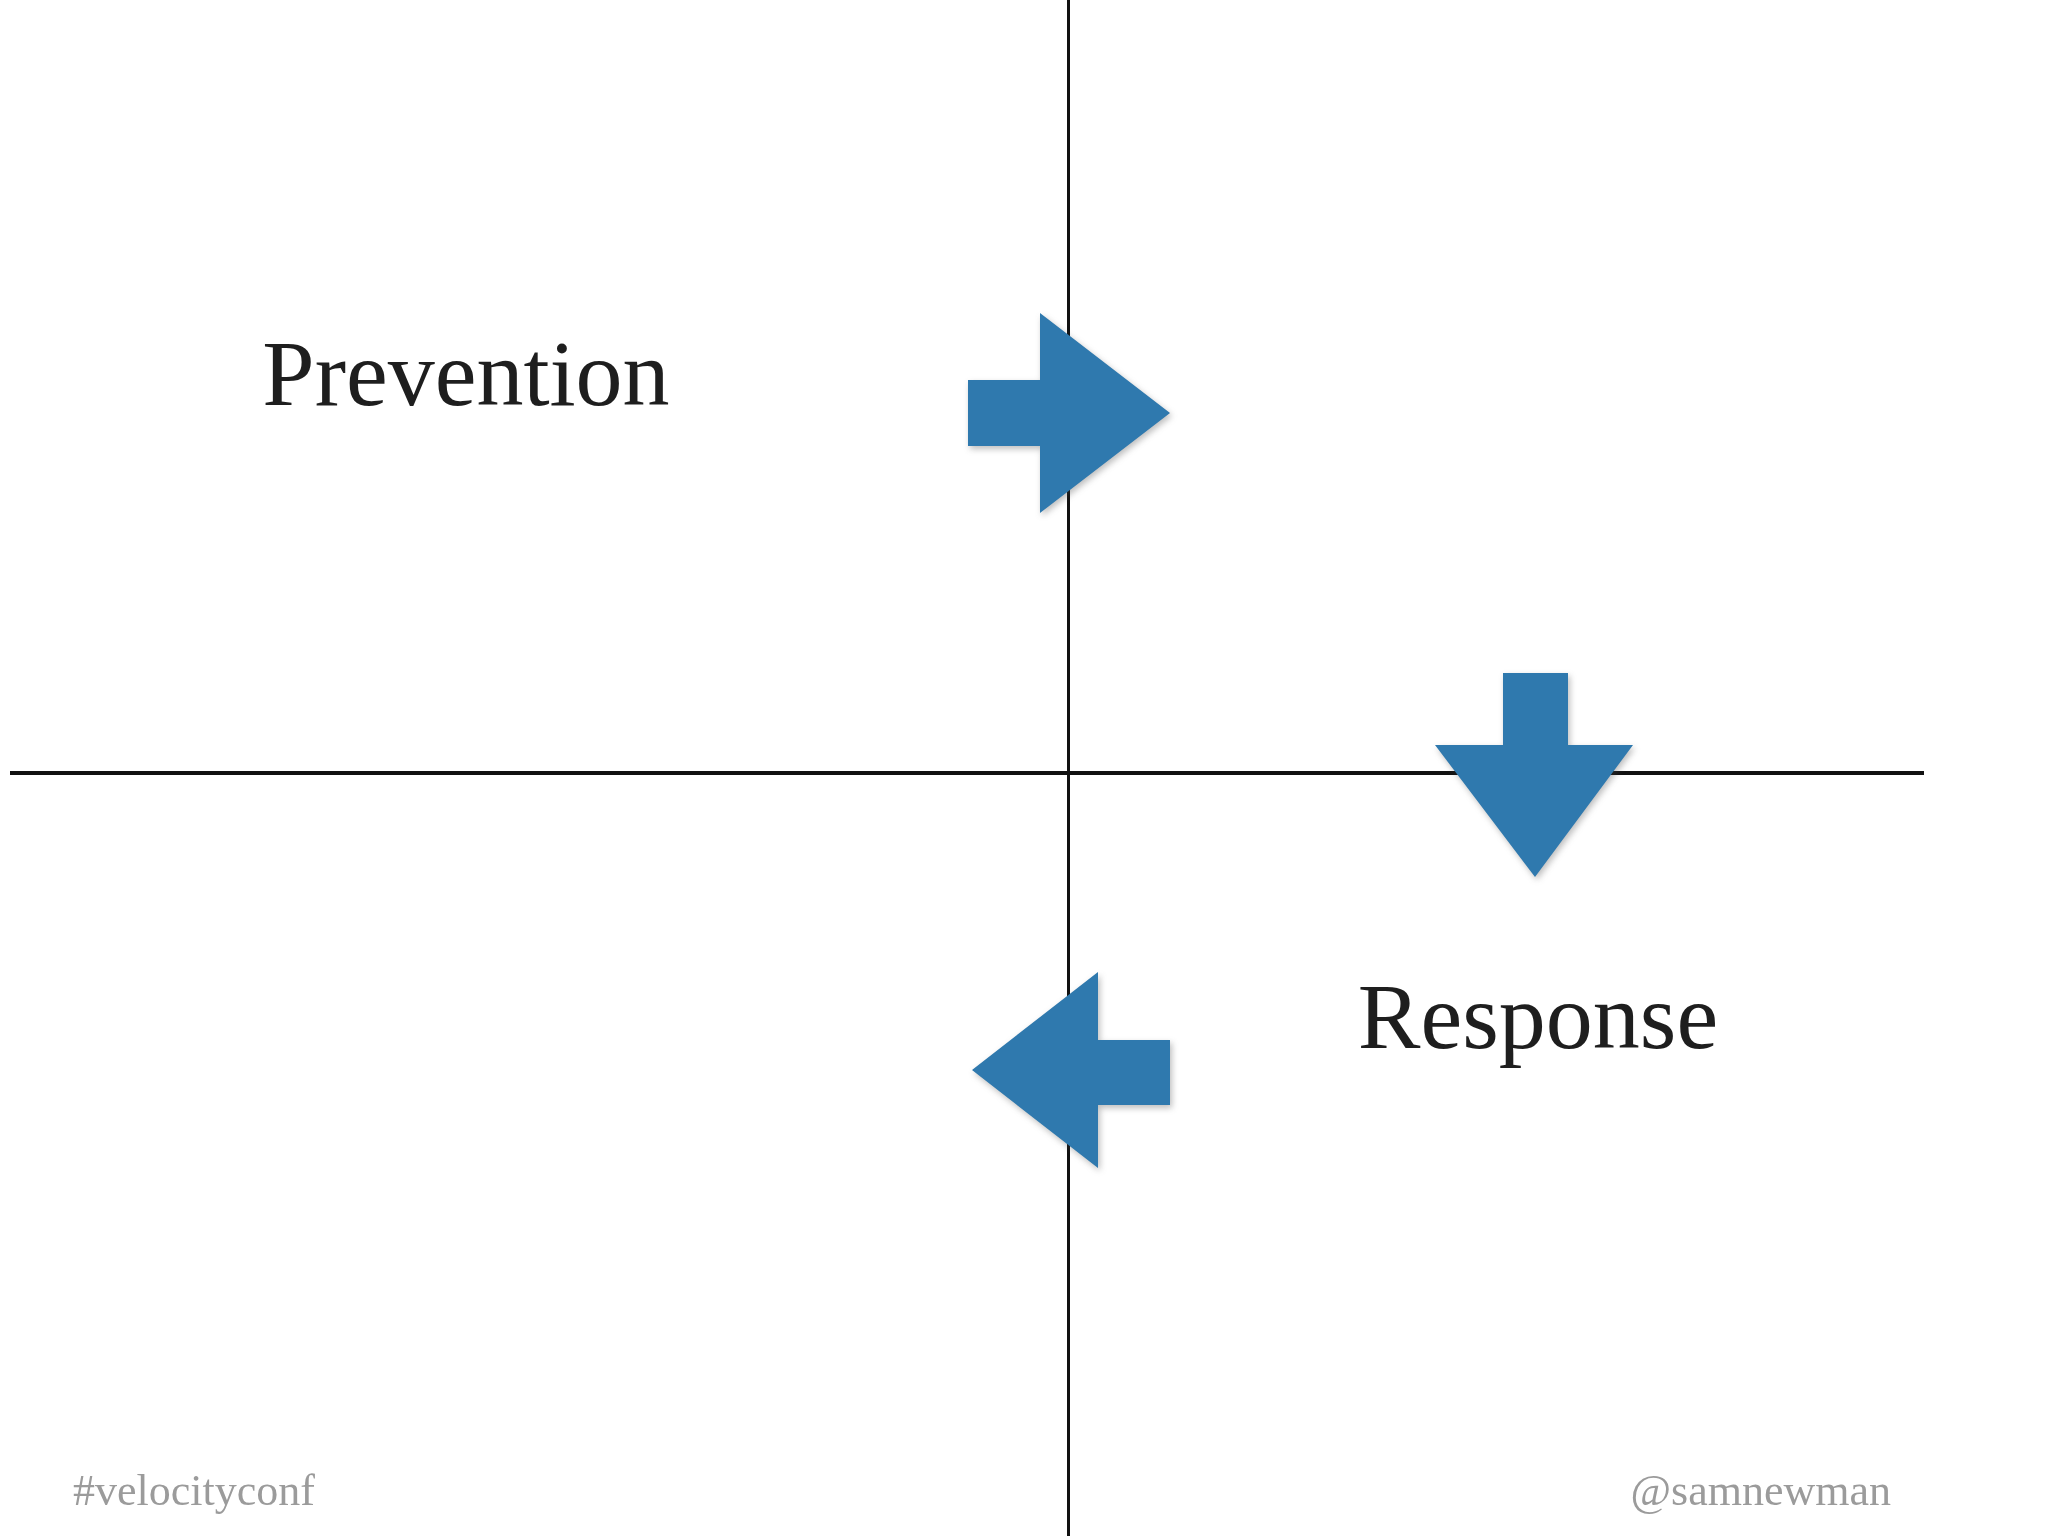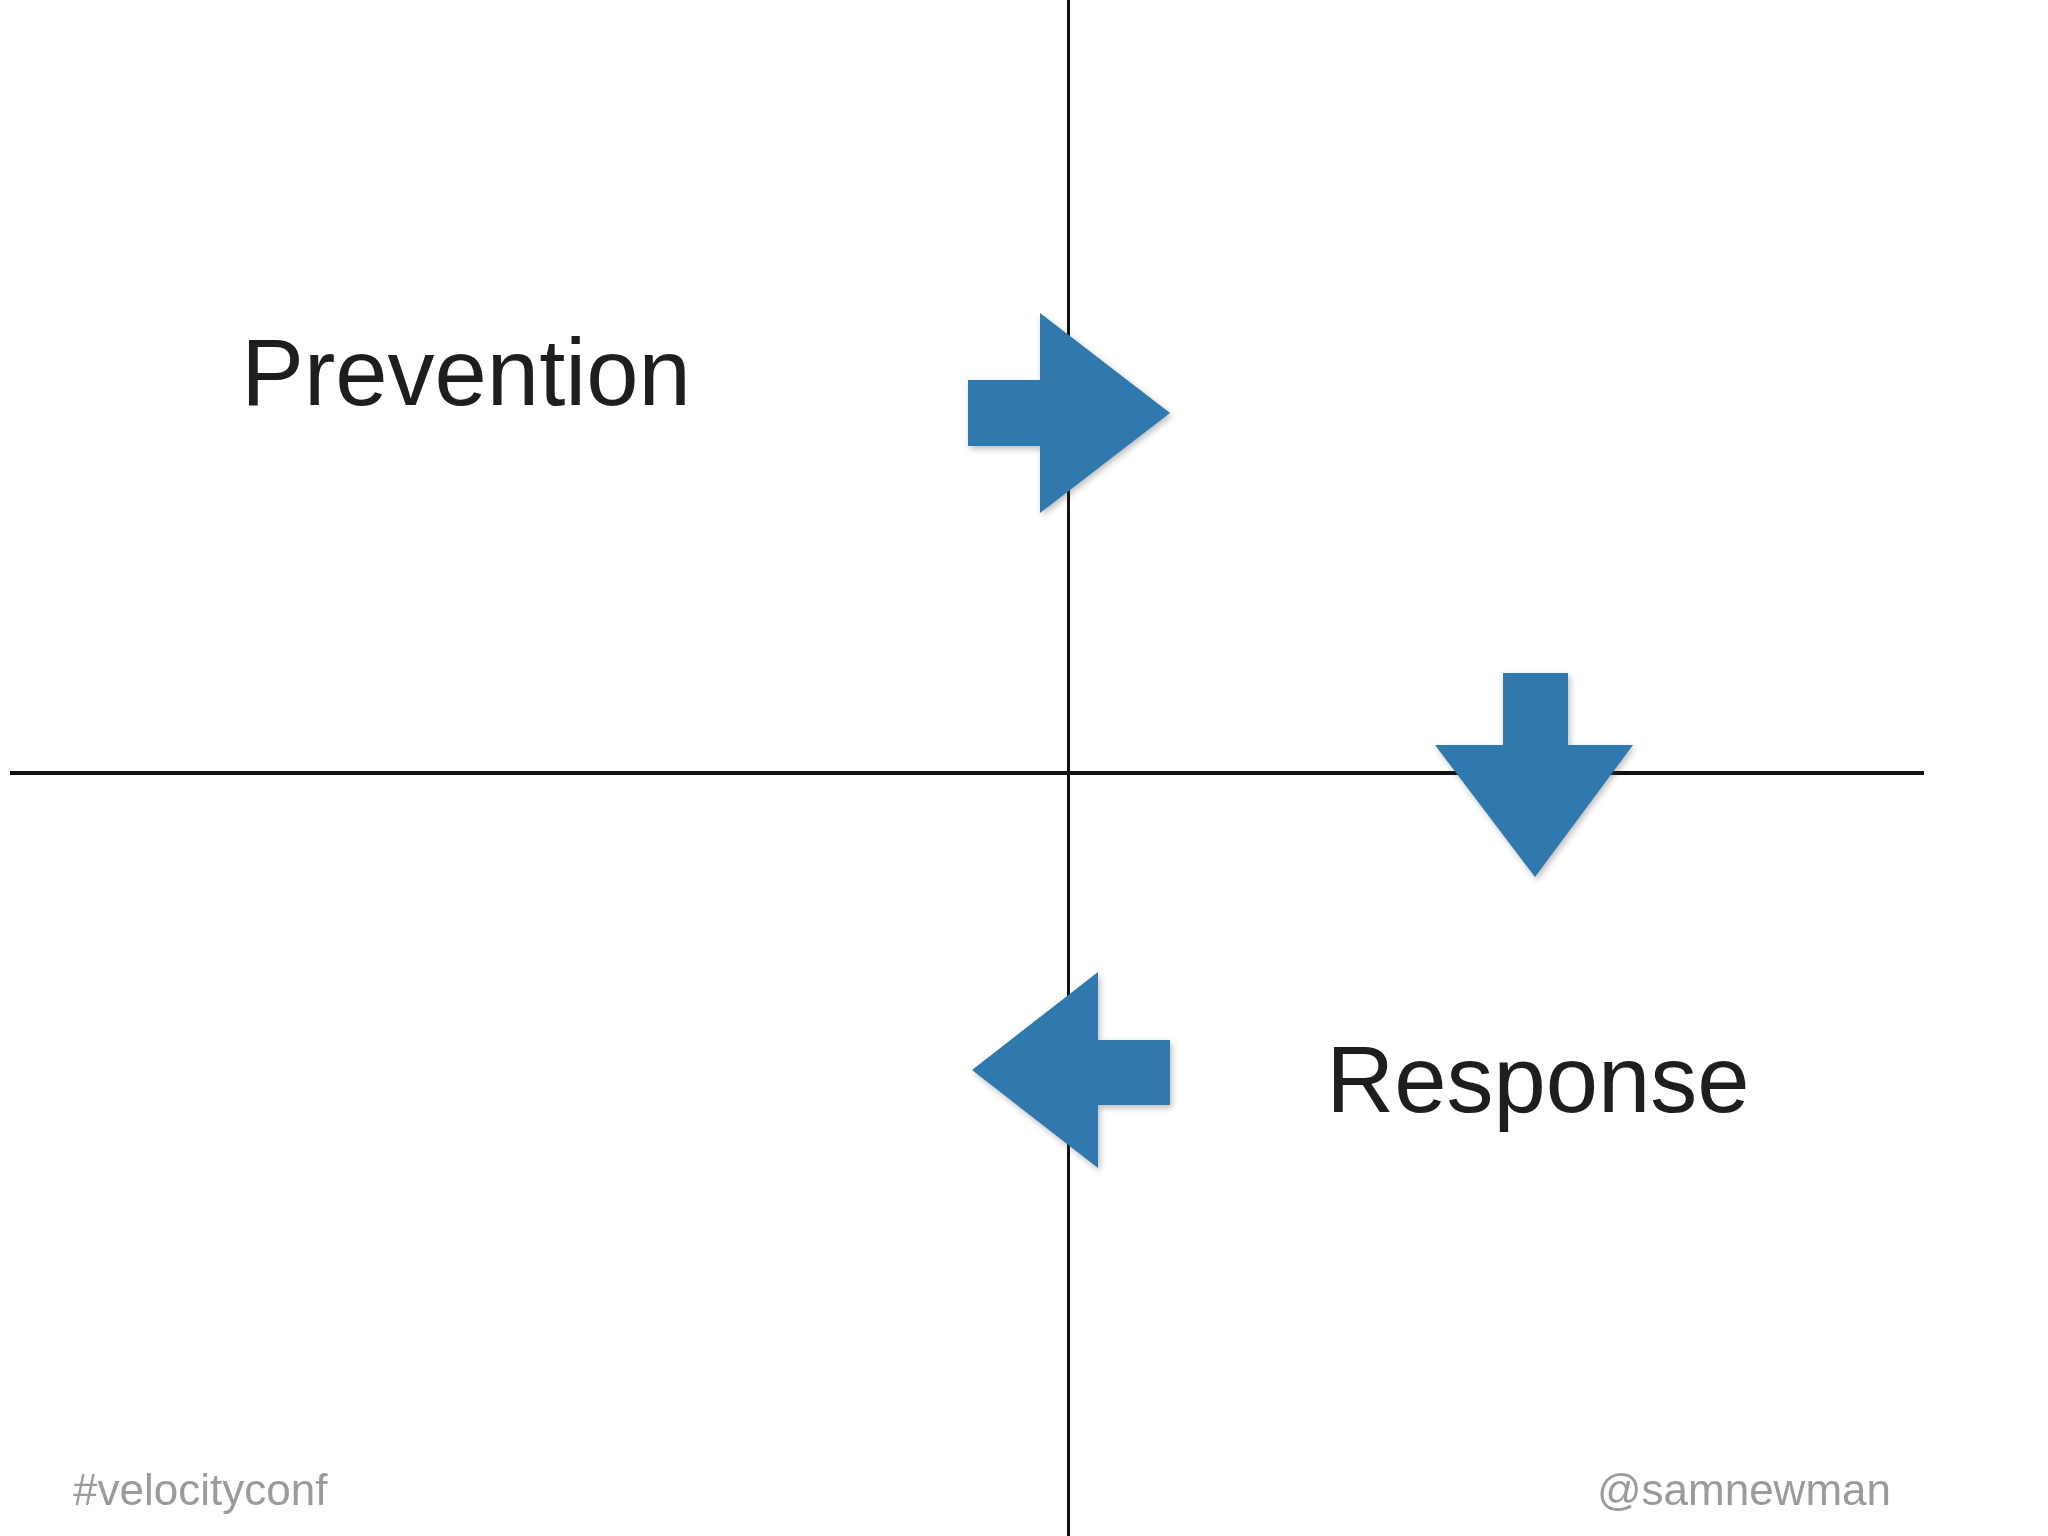--- a/index.html
+++ b/index.html
@@ -6,21 +6,21 @@
     margin: 0;
     padding: 0;
     background: #ffffff;
   }
   .slide {
     position: relative;
     width: 1924px;
     height: 1536px;
     background: var(--background, #ffffff);
     overflow: hidden;
-    font-family: Liberation Sans, sans-serif;
+    font-family: Liberation Serif, serif;
   }
   .axis {
     position: absolute;
     background: var(--line-black, #111);
   }
   .axis.vertical {
     left: 1067px;
     top: 0;
     width: 3px;
     height: 1536px;
@@ -36,21 +36,21 @@
     transform: translate(-50%, -50%);
     font-size: 94px;
     font-weight: 300;
     color: var(--text-dark, #1e1e1e);
     letter-spacing: 0px;
     white-space: nowrap;
   }
   .label-prevention { left: 466px;  top: 373px; }
   .label-detection  { left: 1535px; top: 373px; }
   .label-recovery   { left: 508px;  top: 1080px; }
-  .label-response   { left: 1538px; top: 1080px; }
+  .label-response   { left: 1538px; top: 1016px; }
   .arrow {
     position: absolute;
     filter: drop-shadow(2px 3px 3px rgba(70,70,70,0.35));
   }
   .arrow polygon {
     fill: var(--arrow-blue, #2f79ae);
   }
   .arrow-right { left: 968px;  top: 313px; }
   .arrow-down  { left: 1435px; top: 673px; }
   .arrow-left  { left: 972px;  top: 972px; }

